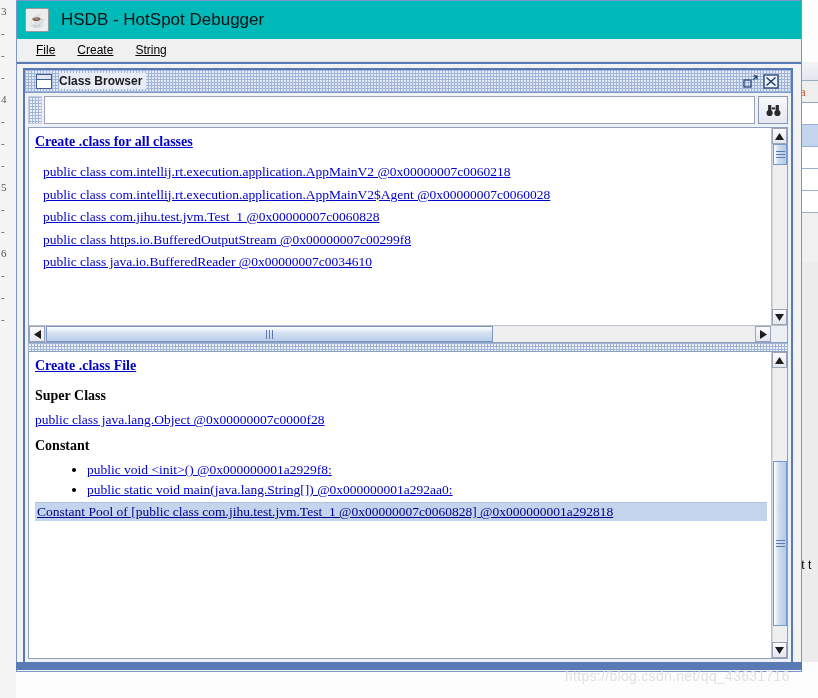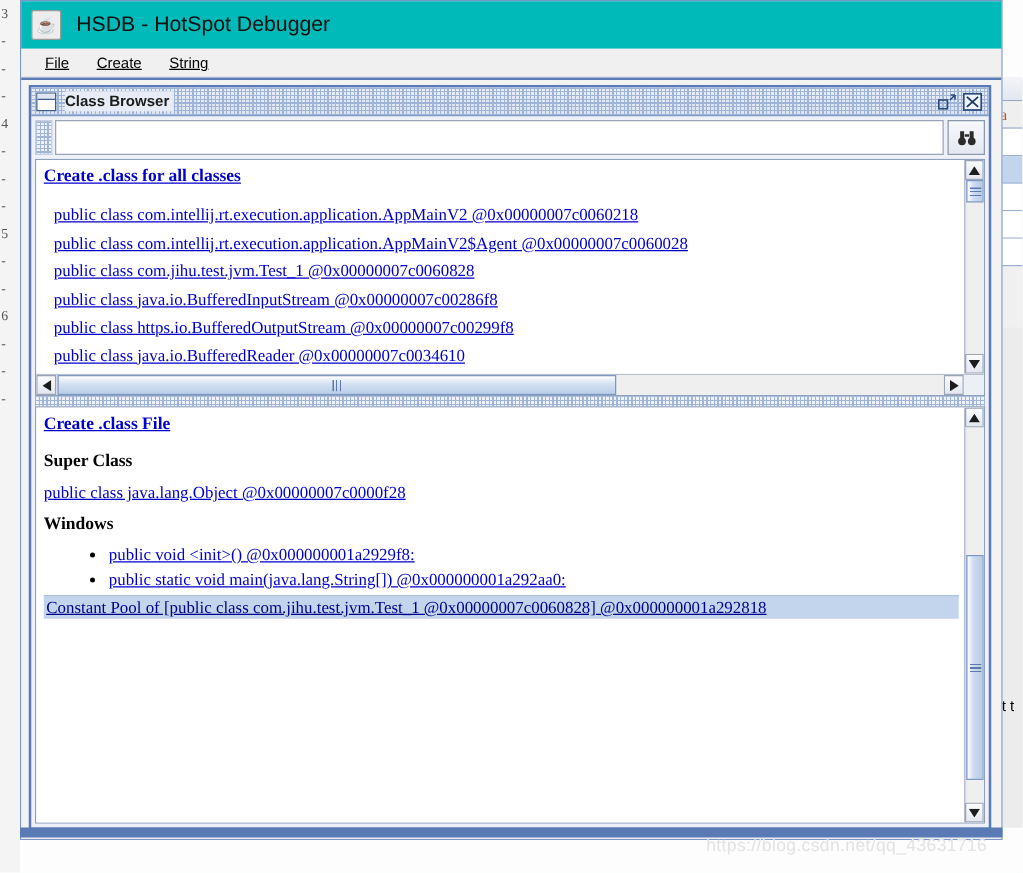--- a/index.html
+++ b/index.html
@@ -92,21 +92,21 @@
     border: 2px solid #5a7ab5;
     box-sizing: border-box;
     display: flex; flex-direction: column;
   }
   .if-titlebar {
     height: 22px; flex: none;
     background:
       repeating-linear-gradient(to right, #9fb4d6 0 1px, transparent 1px 3px),
       repeating-linear-gradient(to bottom, #9fb4d6 0 1px, transparent 1px 3px),
       linear-gradient(#e9eef7,#dbe3f1);
-    display: flex; align-items: center; padding: 0 3px;
+    display: flex; align-items: center; padding: 0 10px;
     border-bottom: 1px solid #7f9bc8;
   }
   .if-icon {
     width: 14px; height: 13px; background: #ffffff; border: 1px solid #3f5c8c;
     position: relative; flex: none; margin-left: 1px;
   }
   .if-icon::before {
     content: ""; position: absolute; left: 0; right: 0; top: 0; height: 4px;
     background: #dfe6f2; border-bottom: 1px solid #3f5c8c;
   }
@@ -145,21 +145,21 @@
     display: flex; align-items: center; justify-content: center;
     font-size: 13px; color: #222; cursor: default;
   }
 
   
   .split { flex: 1; display: flex; flex-direction: column; overflow: hidden; }
   .pane {
     border: 1px solid #8fa0bd; background: #ffffff; box-sizing: border-box;
     display: flex; overflow: hidden;
   }
-  .pane-top { height: 190px; flex: none; flex-direction: column; }
+  .pane-top { height: 216px; flex: none; flex-direction: column; }
   .pane-bot { flex: 1; flex-direction: column; }
   .split-divider {
     height: 8px; flex: none;
     background:
       repeating-linear-gradient(to right, #9fb4d6 0 1px, transparent 1px 3px),
       repeating-linear-gradient(to bottom, #9fb4d6 0 1px, transparent 1px 3px),
       #eef1f7;
   }
   .pane-inner { display: flex; flex: 1; overflow: hidden; }
   .doc {
@@ -326,23 +326,20 @@
                   <div class="cls-line">
                     <a class="lnk" href="#">public class com.intellij.rt.execution.application.AppMainV2 @0x00000007c0060218</a>
                   </div>
                   <div class="cls-line">
                     <a class="lnk" href="#">public class com.intellij.rt.execution.application.AppMainV2$Agent @0x00000007c0060028</a>
                   </div>
                   <div class="cls-line">
                     <a class="lnk" href="#">public class com.jihu.test.jvm.Test_1 @0x00000007c0060828</a>
                   </div>
                   <div class="cls-line">
-                    <a class="lnk" href="#">public class java.io.BufferedInputStream @0x00000007c00286f8</a>
-                  </div>
-                  <div class="cls-line">
                     <a class="lnk" href="#">public class https.io.BufferedOutputStream @0x00000007c00299f8</a>
                   </div>
                   <div class="cls-line">
                     <a class="lnk" href="#">public class java.io.BufferedReader @0x00000007c0034610</a>
                   </div>
                 </div>
                 <div class="vsb">
                   <div class="sb-arrow">
                     <svg width="9" height="7" viewBox="0 0 9 7">
                         <path d="M4.5 0 L9 7 L0 7 Z" fill="#1d1d1d"></path>
@@ -385,21 +382,21 @@
             <div class="pane pane-bot">
               <div class="pane-inner">
                 <div class="doc">
                   <div class="head-link">
                     <a class="lnk" href="#">Create .class File</a>
                   </div>
                   <div class="h-bold">Super Class</div>
                   <div class="plain-line">
                     <a class="lnk" href="#">public class java.lang.Object @0x00000007c0000f28</a>
                   </div>
-                  <div class="h-bold">Windows</div>
+                  <div class="h-bold">Constant</div>
                   <ul class="methods">
                     <li>
                       <a class="lnk" href="#">public void &lt;init&gt;() @0x000000001a2929f8:</a>
                     </li>
                     <li>
                       <a class="lnk" href="#">public static void main(java.lang.String[]) @0x000000001a292aa0:</a>
                     </li>
                   </ul>
                   <div class="cp-row">
                     <a class="lnk" href="#">Constant Pool of [public class com.jihu.test.jvm.Test_1 @0x00000007c0060828] @0x000000001a292818</a>

